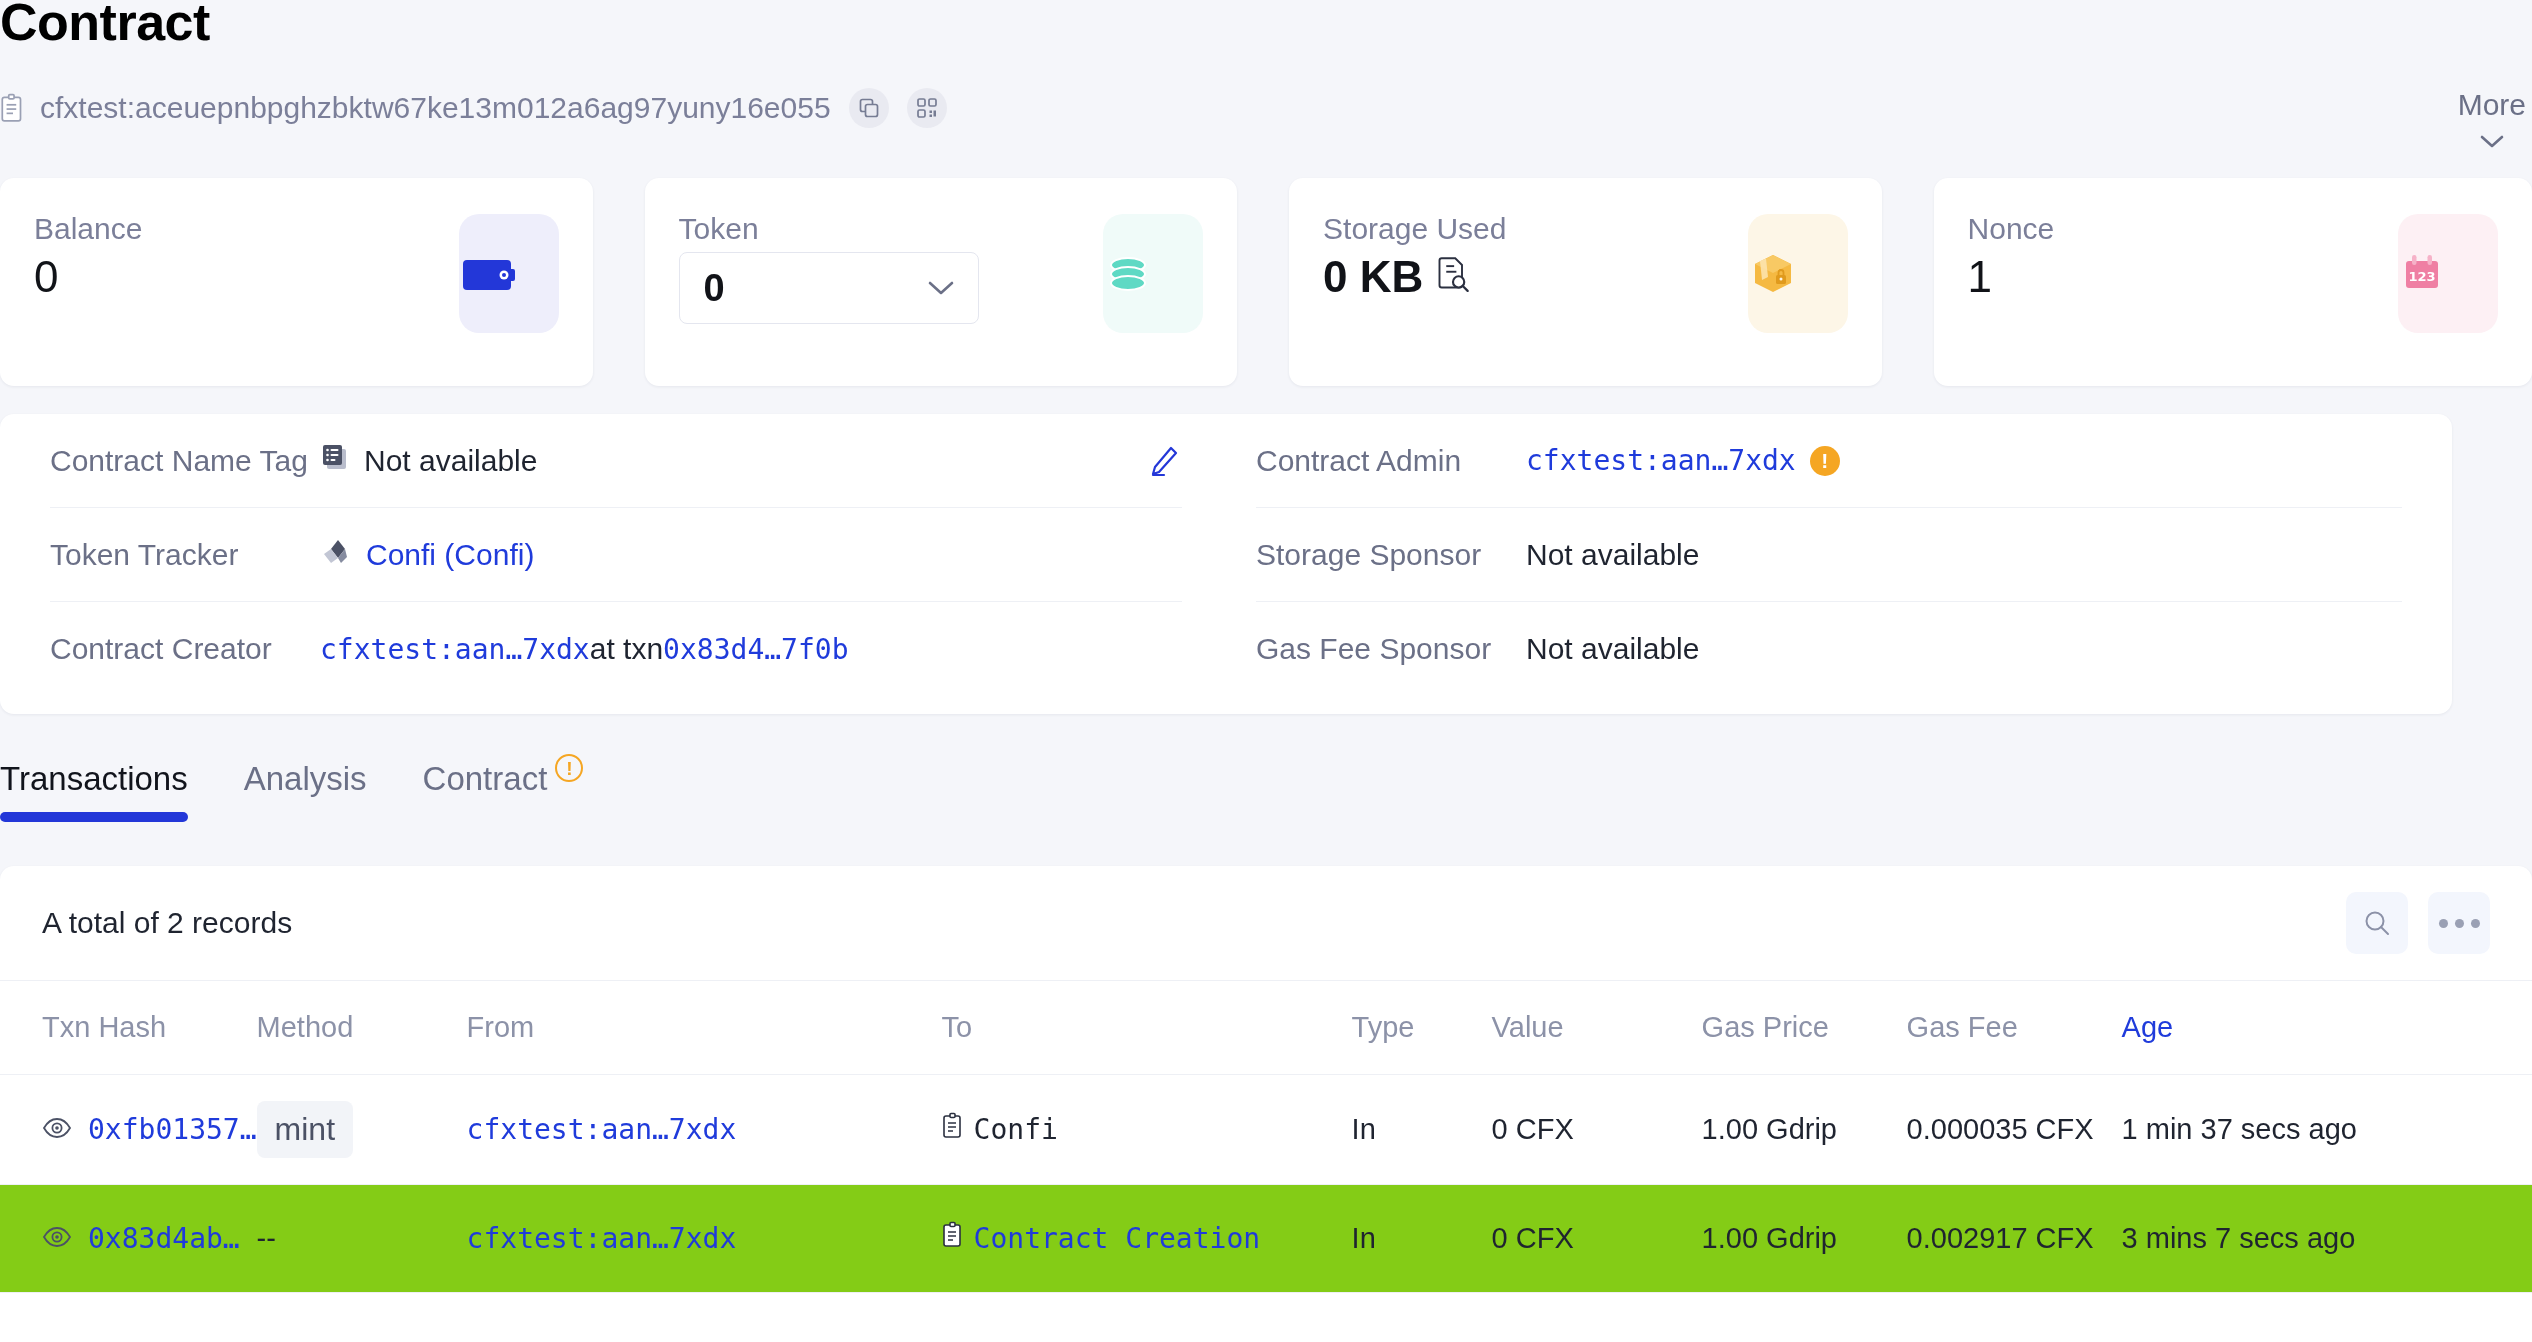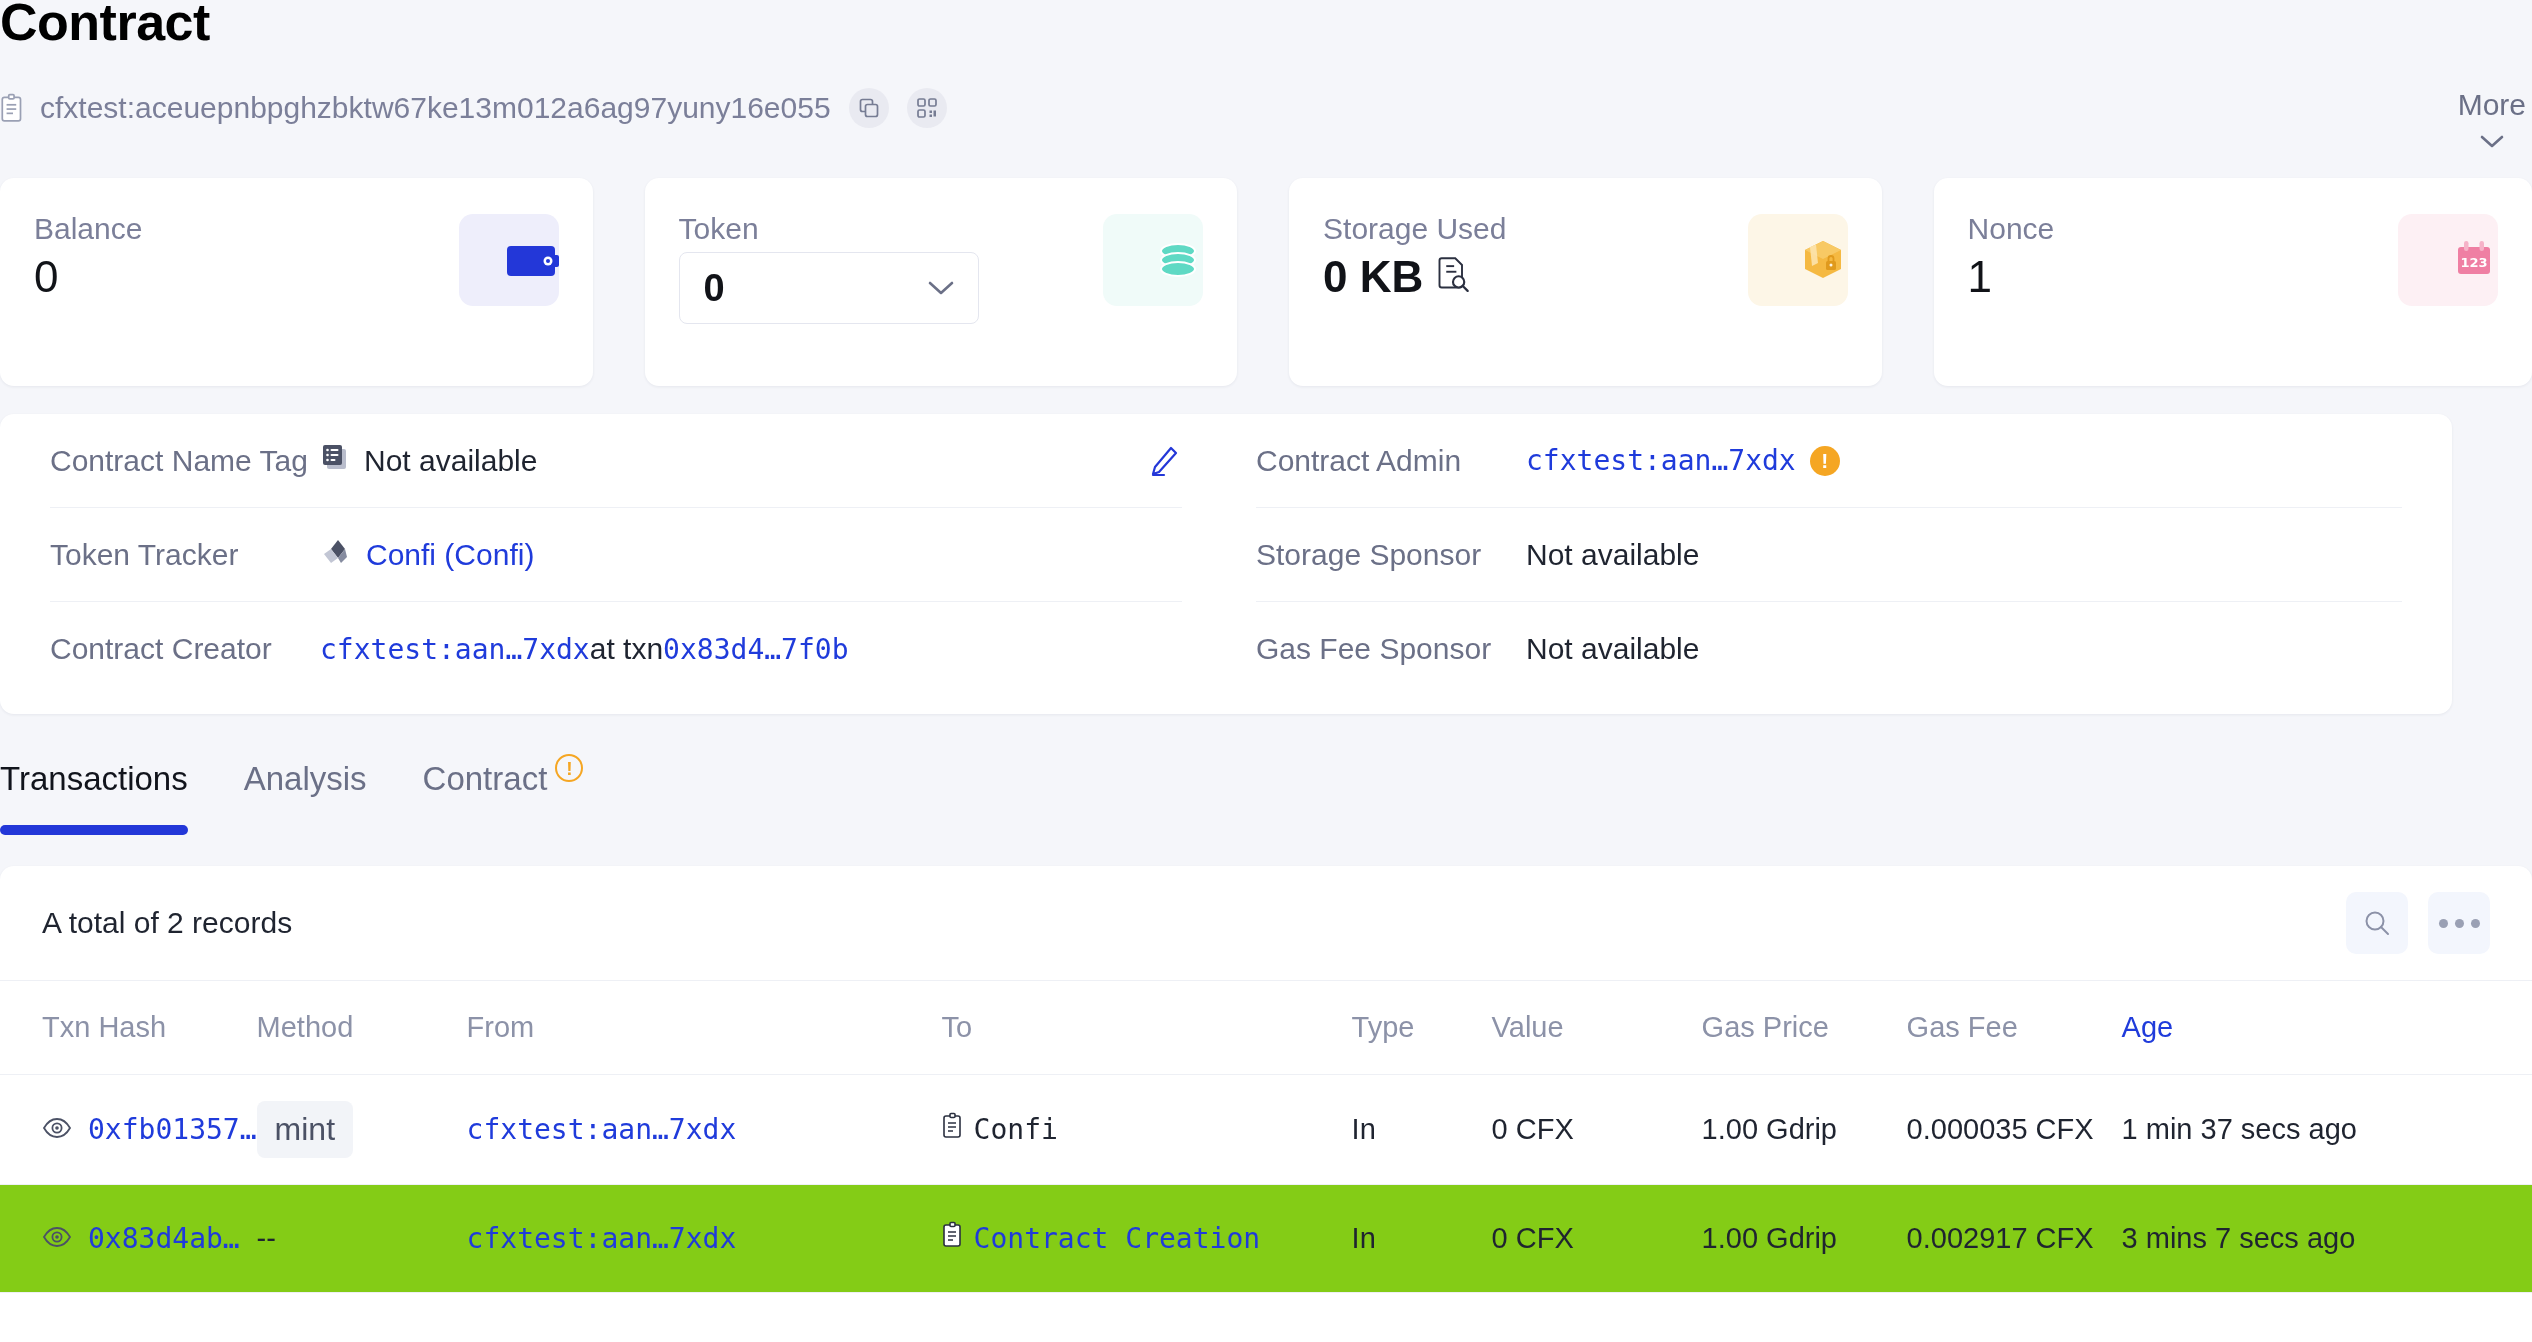--- a/index.html
+++ b/index.html
@@ -60,22 +60,22 @@
     margin-bottom: 6px;
   }
   .card-value {
     font-size: 44px; color: #111318; font-weight: bold;
     display: flex; align-items: center; gap: 14px;
     font-family: "Liberation Sans", sans-serif;
   }
   .card-value.thin { font-weight: normal; }
   .card-icon-box {
     position: absolute; right: 34px; top: 36px;
-    width: 100px; height: 92px; border-radius: 14px;
-    display: flex; align-items: center; justify-content: flex-end;
+    width: 100px; height: 119px; border-radius: 20px;
+    display: flex; align-items: center; justify-content: flex-start;
   }
   .bx-violet { background: #eeeefb; }
   .bx-teal   { background: #f0fbf9; }
   .bx-amber  { background: #fdf6e7; }
   .bx-pink   { background: #fdf0f4; }
 
   .token-select {
     margin-top: 4px;
     width: 300px; height: 72px; border: 1px solid #e4e6ef;
     border-radius: 8px; background: #fff;
@@ -120,21 +120,21 @@
   }
 
   
   .tabs {
     position: absolute; left: 0px; top: 760px;
     display: flex; align-items: flex-start; gap: 56px;
     height: 90px;
   }
   .tab {
     font-size: 33px; color: #6b7087; cursor: pointer;
-    position: relative; padding-bottom: 37px;
+    position: relative; padding-bottom: 24px;
     display: flex; align-items: flex-start; gap: 8px;
   }
   .tab.active { color: #11141c; font-weight: normal; }
   .tab.active::after {
     content: ""; position: absolute; left: 0; bottom: 0;
     width: 100%; height: 10px; border-radius: 5px; background: #2337d8;
   }
   .tab-warn {
     width: 28px; height: 28px; border-radius: 50%;
     border: 2px solid #f5a623; color: #f5a623;

